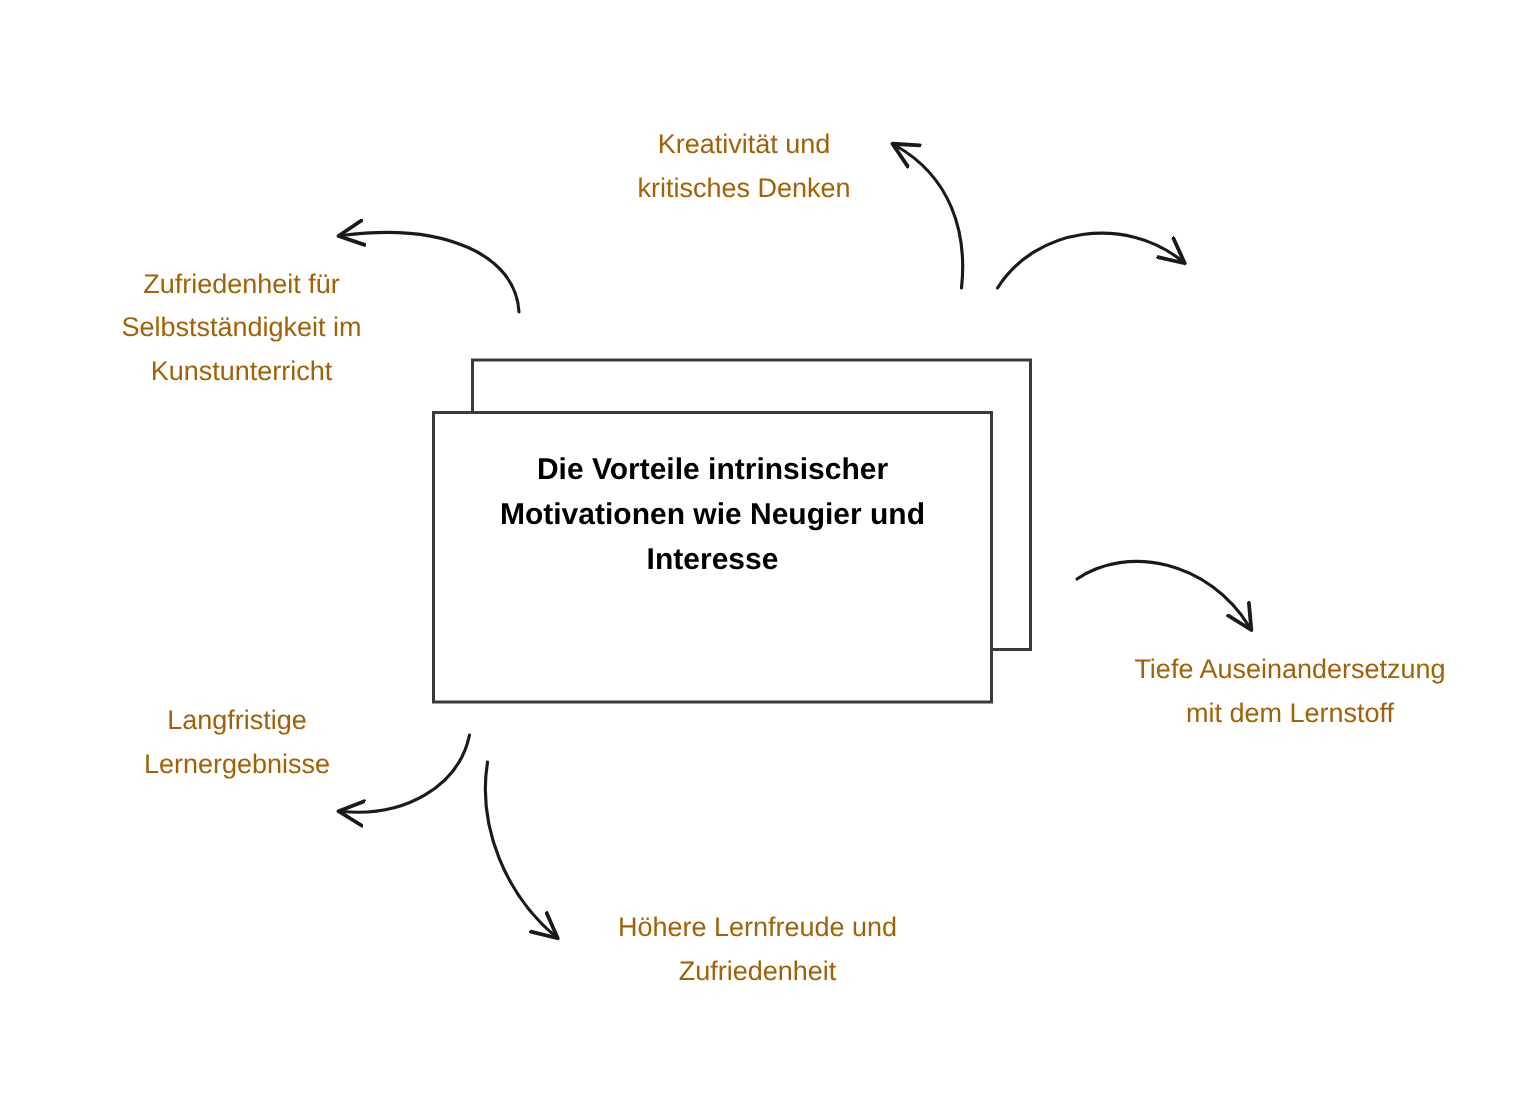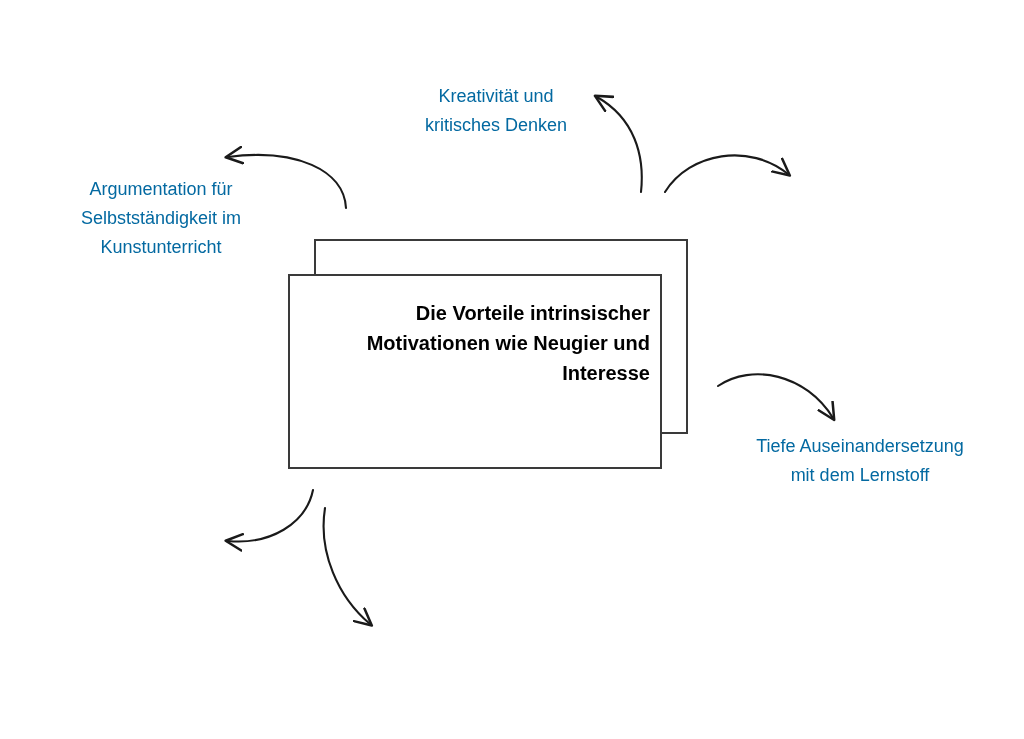--- a/index.html
+++ b/index.html
@@ -40,32 +40,32 @@
     top: 274px;
     width: 374px;
     height: 195px;
     background: #ffffff;
   }
   #center-text {
     position: absolute;
     left: 300px;
     top: 298px;
     width: 350px;
-    text-align: right;
+    text-align: center;
     font-size: 20px;
     font-weight: bold;
     line-height: 30px;
     color: #000000;
     white-space: pre-line;
   }
   .label {
     position: absolute;
     font-size: 18px;
     line-height: 29px;
-    color: #0369a1;
+    color: #a16207;
     text-align: center;
     white-space: pre-line;
   }
   #label-kreativitaet   { left: 371px; top: 82px;  width: 250px; }
   #label-argumentation  { left: 28px;  top: 175px; width: 266px; }
   #label-foerderung     { left: 723px; top: 193px; width: 270px; }
   #label-tiefe          { left: 700px; top: 432px; width: 320px; }
   #label-hoehere        { left: 376px; top: 604px; width: 258px; }
   #label-langfristige   { left: 40px;  top: 466px; width: 236px; }
 </style>
@@ -101,19 +101,23 @@
 Motivationen wie Neugier und
 Interesse</div>
 
   <div class="label" id="label-kreativitaet">Kreativität und
 kritisches Denken</div>
 
 
   <div class="label" id="label-tiefe">Tiefe Auseinandersetzung
 mit dem Lernstoff</div>
 
+  <div class="label" id="label-hoehere">Höhere Lernfreude und
+Zufriedenheit</div>
 
+  <div class="label" id="label-langfristige">Langfristige
+Lernergebnisse</div>
 
-  <div class="label" id="label-argumentation">Argumentation für
+  <div class="label" id="label-argumentation">Zufriedenheit für
 Selbstständigkeit im
 Kunstunterricht</div>
 
 </div>
 
 </body></html>

